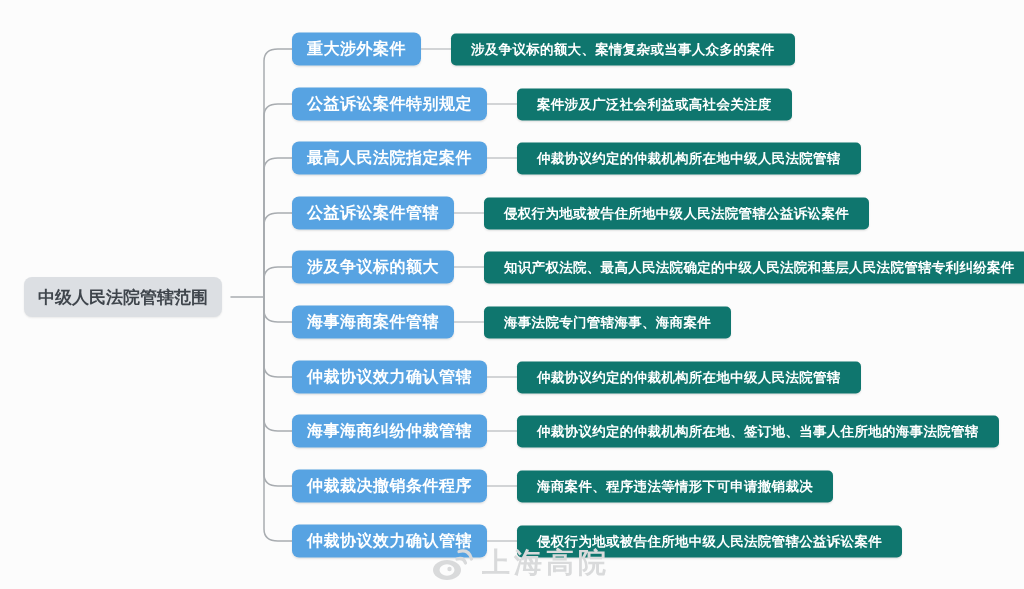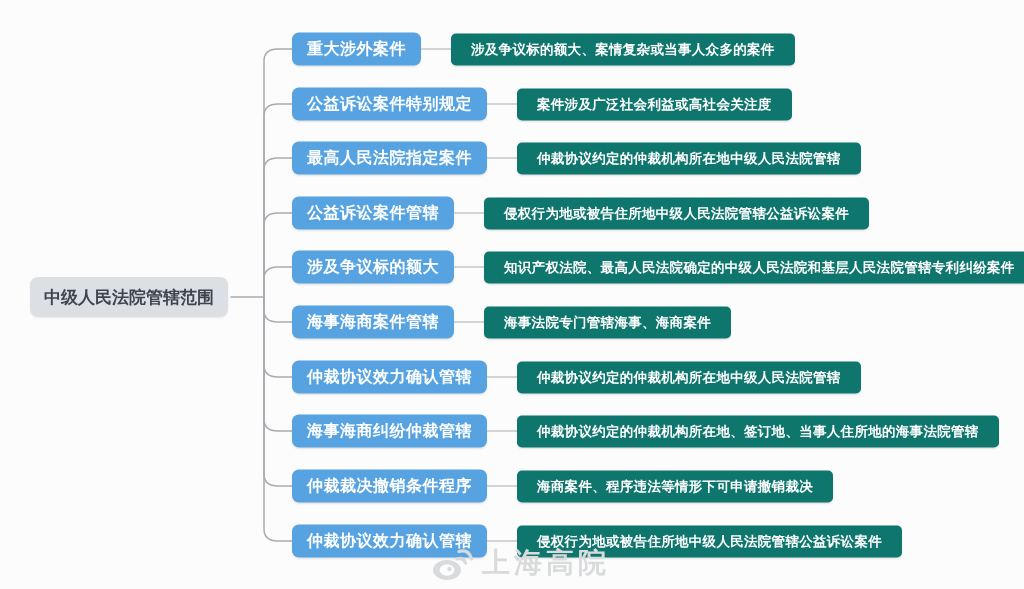--- a/index.html
+++ b/index.html
@@ -3,21 +3,21 @@
 <meta charset="utf-8">
 <style>
   html,body { margin:0; padding:0; background:#ffffff; }
   .canvas {
     position:relative; width:1024px; height:589px;
     background:#fcfcfc; overflow:hidden;
     font-family:"DejaVu Sans","Liberation Sans",sans-serif;
   }
   .connectors { position:absolute; left:0; top:0; }
   .root-node {
-    position:absolute; left:30px; top:277px; height:40px; line-height:40px;
+    position:absolute; left:24px; top:277px; height:40px; line-height:40px;
     padding:0 14px; background:#dcdfe3; color:#3f454c;
     font-size:17px; font-weight:bold; border-radius:8px; white-space:nowrap;
     box-shadow:0 1px 2px rgba(0,0,0,0.08);
   }
   .row {
     position:absolute; left:292px; transform:translateY(-50%);
     display:flex; align-items:center;
   }
   .branch {
     background:#57a3e2; color:#ffffff; font-weight:bold; font-size:16px;

